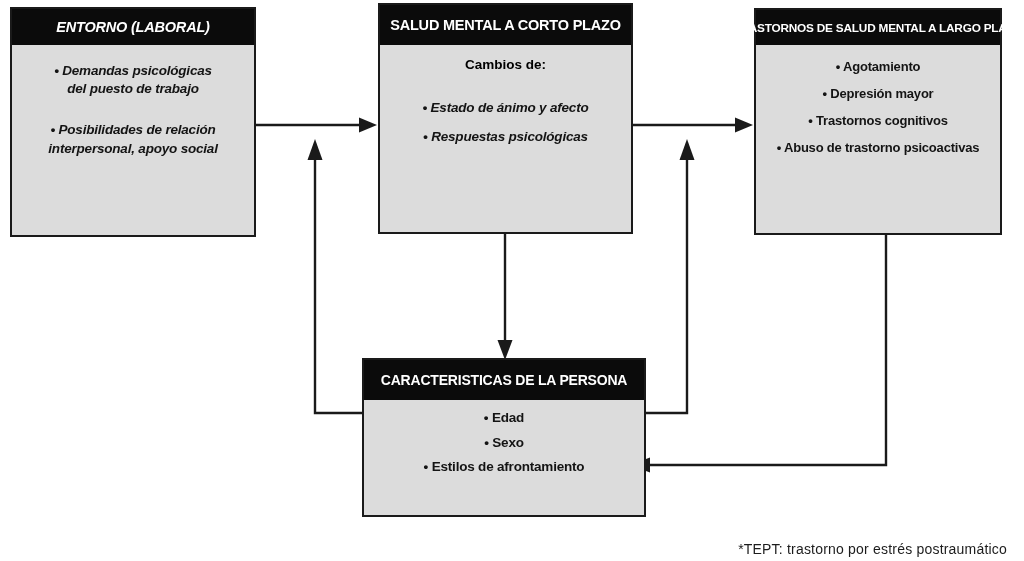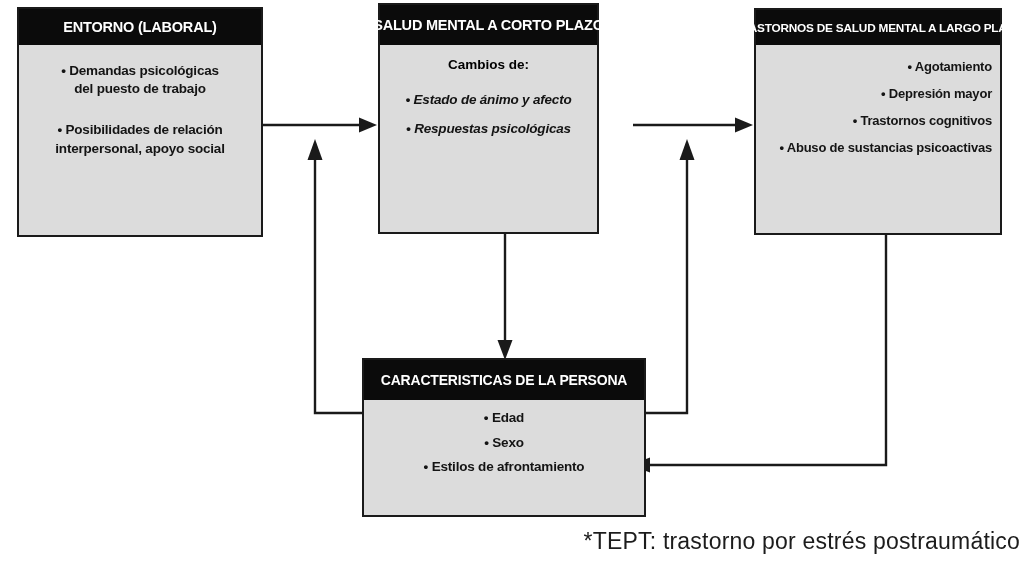--- a/index.html
+++ b/index.html
@@ -35,56 +35,56 @@
     background: var(--header-bg);
     color: var(--header-text);
     font-weight: bold;
     display: flex;
     align-items: center;
     justify-content: center;
     letter-spacing: -0.2px;
     white-space: nowrap;
     width: 100%;
   }
-  .box ul { list-style: none; margin: 0; padding: 8px; font-weight: bold; color: #141414; }
+  .box ul { list-style: none; margin: 0; padding: 16px; font-weight: bold; color: #141414; }
   .ln { display: block; }
   .bullet-line::before { content: "• "; }
 
   
-  .box-entorno { left: 17px; top: 7px; width: 246px; height: 230px; }
+  .box-entorno { left: 10px; top: 7px; width: 246px; height: 230px; font-style: italic; }
   .box-entorno header { height: 36px; font-size: 14.5px; }
   .box-entorno ul { padding-top: 17px; font-size: 13.5px; line-height: 1.35; letter-spacing: -0.2px; }
   .box-entorno li { margin: 0 auto 23px; }
 
   
-  .box-salud { left: 378px; top: 3px; width: 221px; height: 231px; }
+  .box-salud { left: 378px; top: 3px; width: 255px; height: 231px; }
   .box-salud header { height: 40px; font-size: 14.5px; }
   .box-salud .intro { font-weight: bold; font-size: 13.5px; margin: 12px 0 11px; }
   .box-salud ul { font-size: 13.5px; line-height: 1.3; letter-spacing: -0.2px; }
   .box-salud li { margin: 0 auto 11px; font-style: italic; }
 
   
-  .box-trastornos { left: 754px; top: 8px; width: 248px; height: 227px; text-align: right; }
+  .box-trastornos { left: 754px; top: 8px; width: 248px; height: 227px; }
   .box-trastornos header { height: 35px; font-size: 11.8px; }
   .box-trastornos ul { padding-top: 14px; font-size: 13px; line-height: 1.3; letter-spacing: -0.2px; }
   .box-trastornos li { margin: 0 auto 10px; }
   .faint { color: var(--faint-marker); font-size: 9px; vertical-align: super; letter-spacing: 1px; }
 
   
   .box-persona { left: 362px; top: 358px; width: 284px; height: 159px; }
   .box-persona header { height: 40px; font-size: 14px; }
   .box-persona ul { padding-top: 9px; font-size: 13.5px; line-height: 1.3; letter-spacing: -0.2px; }
   .box-persona li { margin: 0 auto 7px; }
 
   .footnote {
     position: absolute;
     right: 4px;
     top: 528px;
-    margin: 0;
-    font-size: 23px;
+    margin: 13px;
+    font-size: 14px;
     color: var(--footnote-text);
     letter-spacing: 0.2px;
   }
 </style>
 </head>
 <body>
 
 <div class="stage">
 
   <svg class="arrows-layer" viewBox="0 0 1024 561" xmlns="http://www.w3.org/2000/svg">
@@ -147,21 +147,21 @@
       <li>
         <span class="ln bullet-line">Agotamiento</span>
       </li>
       <li>
         <span class="ln bullet-line">Depresión mayor</span>
       </li>
       <li>
         <span class="ln bullet-line">Trastornos cognitivos</span>
       </li>
       <li>
-        <span class="ln bullet-line">Abuso de sustancias psicoactivas</span>
+        <span class="ln bullet-line">Abuso de trastorno psicoactivas</span>
       </li>
     </ul>
   </section>
 
   <section class="box box-persona">
     <header>CARACTERISTICAS DE LA PERSONA</header>
     <ul>
       <li>
         <span class="ln bullet-line">Edad</span>
       </li>

